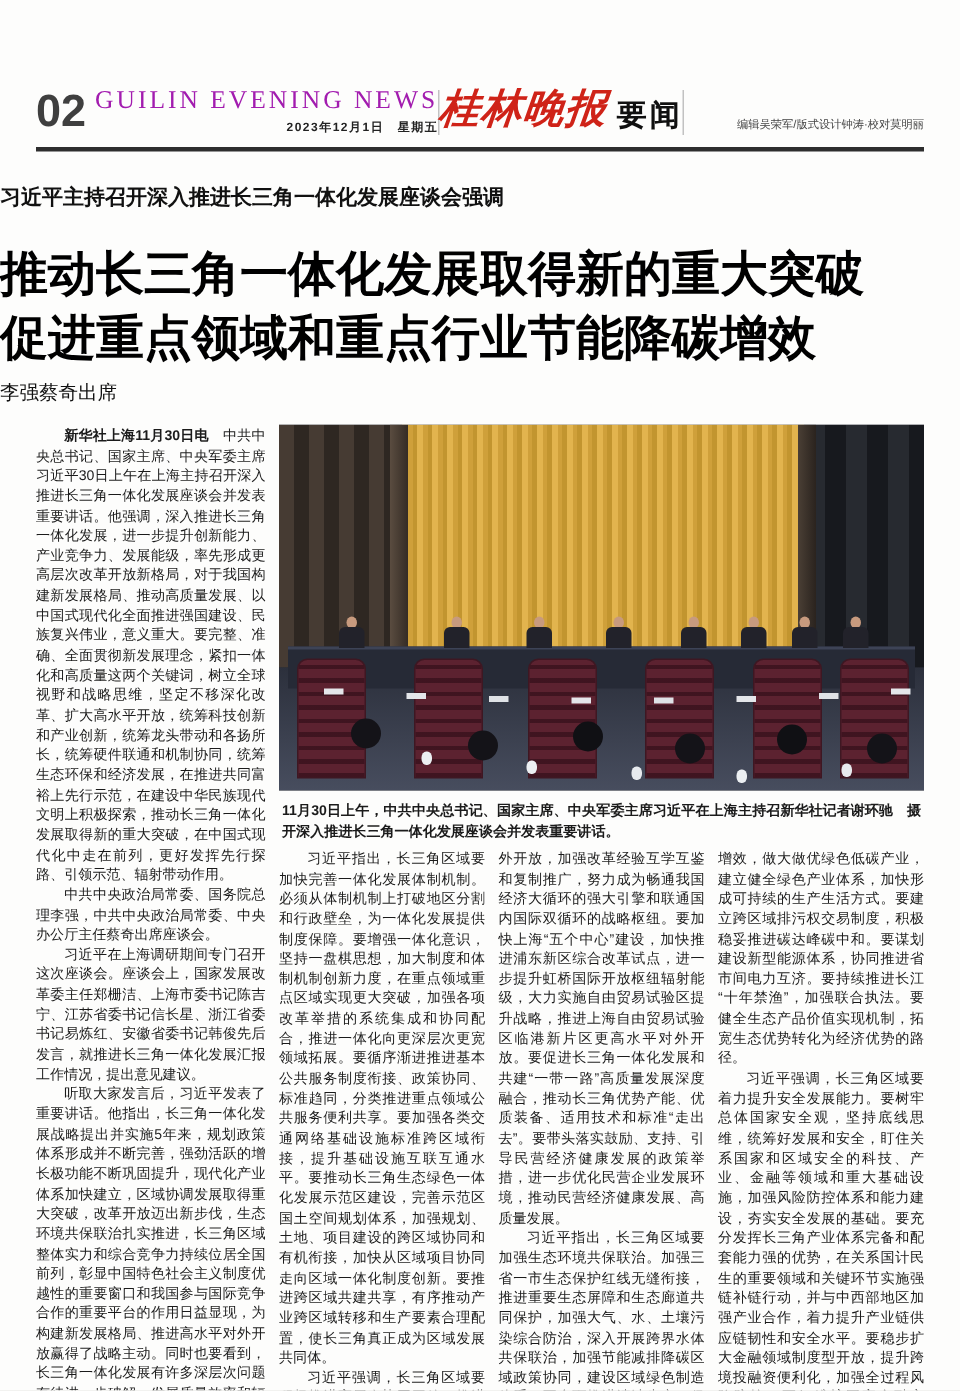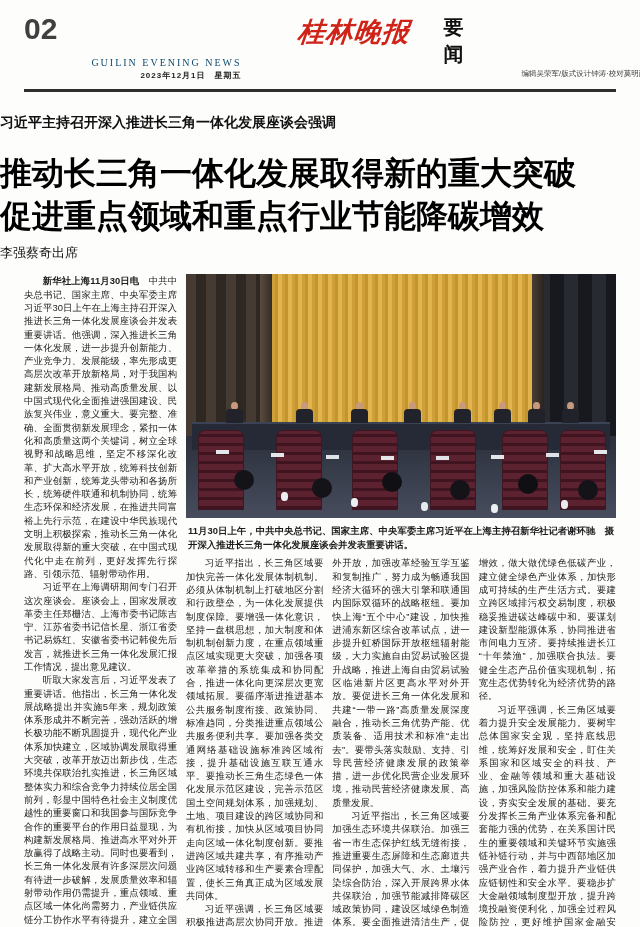--- a/index.html
+++ b/index.html
@@ -1,22 +1,22 @@
 <!DOCTYPE html>
 <html lang="zh"><head>
 <meta charset="utf-8">
 <style>
   html,body{margin:0;padding:0;background:#e9e9e7;}
   .page{width:640px;height:927px;margin:0 auto;background:#fdfdfc;position:relative;
         font-family:"Liberation Sans","DejaVu Sans",sans-serif;color:#1b1b1b;overflow:hidden;}
   
-  .header{display:flex;align-items:flex-start;padding:14px 24px 4px;gap:28px;}
+  .header{display:flex;align-items:flex-end;padding:14px 24px 4px;gap:0;}
   .pagenum{font-size:30px;font-weight:bold;color:#3f3f3f;line-height:1;}
   .masthead{display:flex;flex-direction:column;align-items:flex-end;margin-left:6px;}
-  .mast-en{font-family:"Liberation Serif","DejaVu Serif",serif;font-size:10px;letter-spacing:2px;color:#0c4a6e;white-space:nowrap;margin-top:43px;}
+  .mast-en{font-family:"Liberation Serif","DejaVu Serif",serif;font-size:17px;letter-spacing:2px;color:#a21caf;white-space:nowrap;margin-top:43px;}
   .mast-date{font-size:8px;font-weight:bold;color:#222;margin-top:2px;letter-spacing:1px;}
   .vrule{width:1px;height:30px;background:#c2c2c2;}
   .logo{font-family:"DejaVu Serif","Liberation Serif",serif;font-style:italic;font-weight:bold;
         font-size:27px;color:#cf2318;transform:skewX(-6deg);white-space:nowrap;letter-spacing:1px;}
   .section{font-size:20px;font-weight:900;color:#101010;letter-spacing:2px;margin-left:6px;}
   .credits{margin-left:auto;font-size:7.5px;color:#444;white-space:nowrap;align-self:flex-end;padding-bottom:2px;}
   .toprule{height:3px;background:#2e2e2e;margin:4px 24px 0;}
   
   .headline{text-align:left;margin-top:22px;}
   .kicker{font-size:14px;font-weight:bold;color:#111;}
@@ -86,20 +86,21 @@
       <div>推动长三角一体化发展取得新的重大突破</div>
       <div>促进重点领域和重点行业节能降碳增效</div>
     </div>
     <div class="byline">李强蔡奇出席</div>
   </div>
 
   <div class="columns">
 
     <div class="col-first bodytext">
       <p><strong>新华社上海11月30日电</strong><span>　中共中央总书记、国家主席、中央军委主席习近平30日上午在上海主持召开深入推进长三角一体化发展座谈会并发表重要讲话。他强调，深入推进长三角一体化发展，进一步提升创新能力、产业竞争力、发展能级，率先形成更高层次改革开放新格局，对于我国构建新发展格局、推动高质量发展、以中国式现代化全面推进强国建设、民族复兴伟业，意义重大。要完整、准确、全面贯彻新发展理念，紧扣一体化和高质量这两个关键词，树立全球视野和战略思维，坚定不移深化改革、扩大高水平开放，统筹科技创新和产业创新，统筹龙头带动和各扬所长，统筹硬件联通和机制协同，统筹生态环保和经济发展，在推进共同富裕上先行示范，在建设中华民族现代文明上积极探索，推动长三角一体化发展取得新的重大突破，在中国式现代化中走在前列，更好发挥先行探路、引领示范、辐射带动作用。</span></p>
+      <p>中共中央政治局常委、国务院总理李强，中共中央政治局常委、中央办公厅主任蔡奇出席座谈会。</p>
       <p>习近平在上海调研期间专门召开这次座谈会。座谈会上，国家发展改革委主任郑栅洁、上海市委书记陈吉宁、江苏省委书记信长星、浙江省委书记易炼红、安徽省委书记韩俊先后发言，就推进长三角一体化发展汇报工作情况，提出意见建议。</p>
       <p>听取大家发言后，习近平发表了重要讲话。他指出，长三角一体化发展战略提出并实施5年来，规划政策体系形成并不断完善，强劲活跃的增长极功能不断巩固提升，现代化产业体系加快建立，区域协调发展取得重大突破，改革开放迈出新步伐，生态环境共保联治扎实推进，长三角区域整体实力和综合竞争力持续位居全国前列，彰显中国特色社会主义制度优越性的重要窗口和我国参与国际竞争合作的重要平台的作用日益显现，为构建新发展格局、推进高水平对外开放赢得了战略主动。同时也要看到，长三角一体化发展有许多深层次问题有待进一步破解，发展质量效率和辐射带动作用仍需提升，重点领域、重点区域一体化尚需努力，产业链供应链分工协作水平有待提升，建立全国统一大市场的龙头带动作用有待进一步发挥，改革开放还需进一步向纵深拓展，超大特大城市治理和发展还有不少短板。推进长三角一体化发展是一篇大文章，要坚持稳中求进，一任接着一任干，不断谱写长三角一体化发展新篇章。</p>
 
     </div>
 
     <div class="right-zone">
 
       <div class="photo">
         <div class="ph-wall-left"></div>
         <div class="ph-wall-right"></div>

